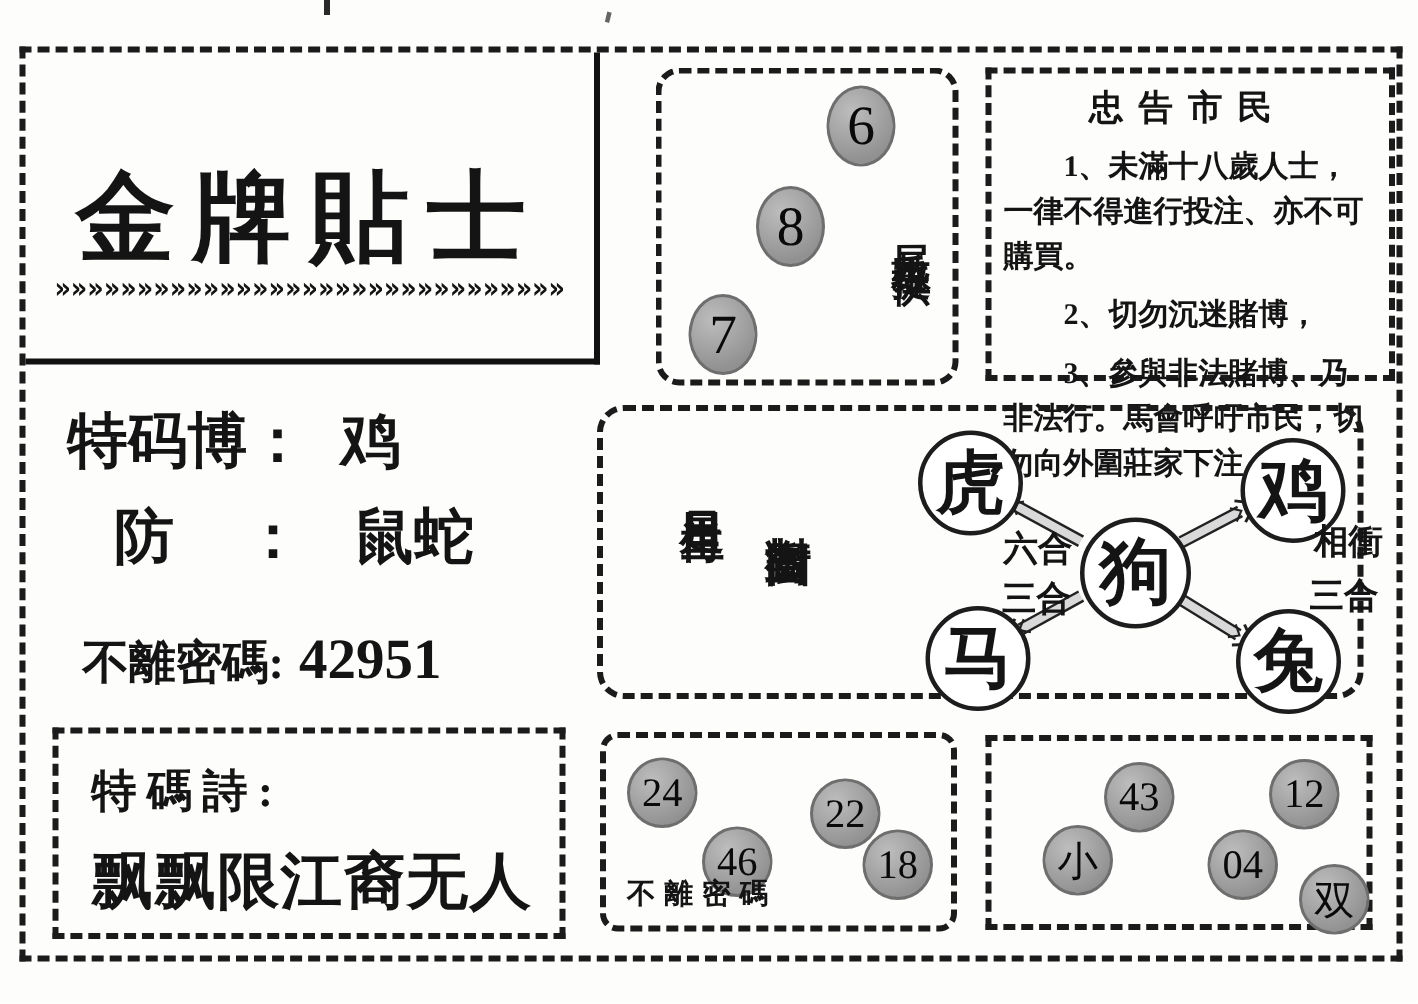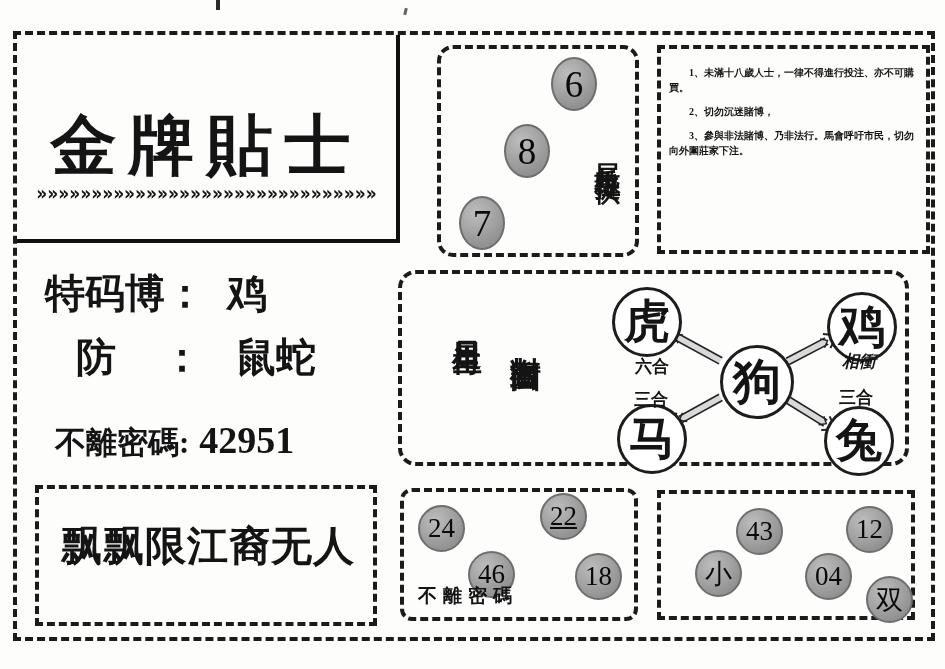--- a/index.html
+++ b/index.html
@@ -39,33 +39,33 @@
   .ball{position:absolute;display:flex;align-items:center;justify-content:center;
     background:radial-gradient(circle at 35% 30%, #bdbdbd, #919191 75%);
     border:2px solid #6e6e6e;border-radius:50%;color:#0a0a0a;}
   .ball.oval{width:42px;height:50px;font-size:37px;}
   .tail-label{position:absolute;right:10px;top:94px;writing-mode:vertical-rl;
     font-size:26px;font-weight:800;letter-spacing:5px;}
   
   .advice-box{position:absolute;left:657px;top:45px;width:273px;height:209px;
     border:4px dashed #1b1b1b;box-sizing:border-box;padding:7px 11px 0 8px;}
   .advice-title{text-align:center;font-size:23px;font-weight:900;letter-spacing:10px;}
-  .advice-item{margin-top:9px;font-size:10px;line-height:1.5;text-indent:2em;font-weight:600;}
+  .advice-item{margin-top:9px;font-size:20px;line-height:1.5;text-indent:2em;font-weight:600;}
   
   .clash-box{position:absolute;left:398px;top:270px;width:511px;height:196px;
     border:4px dashed #1b1b1b;border-radius:18px;box-sizing:border-box;overflow:visible;}
   .v-label{position:absolute;writing-mode:vertical-rl;white-space:nowrap;}
   .clash-side{left:44px;top:42px;font-size:30px;font-weight:700;letter-spacing:2px;}
   .clash-title{left:102px;top:58px;font-size:31px;font-weight:900;letter-spacing:3px;}
   .arrow-svg{position:absolute;left:0;top:0;width:511px;height:196px;}
   .zo-circle{position:absolute;width:64px;height:64px;border:3px solid #1d1d1d;border-radius:50%;
     background:#fff;display:flex;align-items:center;justify-content:center;
     font-size:46px;font-weight:800;line-height:1;}
   .zo-center{width:68px;height:68px;font-size:48px;}
-  .zo-rel{position:absolute;transform:translate(-50%,-50%);font-size:17px;font-weight:800;white-space:nowrap;}
+  .zo-rel{position:absolute;transform:translate(-50%,-50%);font-size:23px;font-weight:800;white-space:nowrap;margin-left:40px;}
   
   .pair-box{position:absolute;left:400px;top:488px;width:238px;height:133px;
     border:4px dashed #1b1b1b;border-radius:12px;box-sizing:border-box;}
   .ball.small{width:43px;height:43px;font-size:27px;}
   .pair-label{position:absolute;left:14px;bottom:8px;font-size:19px;font-weight:800;letter-spacing:6px;white-space:nowrap;}
   
   .hint-box{position:absolute;left:657px;top:490px;width:258px;height:130px;
     border:4px dashed #1b1b1b;box-sizing:border-box;}
   
   .tick1{position:absolute;left:216px;top:0;width:4px;height:10px;background:#2a2a2a;}
@@ -90,31 +90,33 @@
     <span>防</span><span class="colon">：</span><span class="val">鼠蛇</span>
   </div>
   <div class="sp-line sp1">
     <span>特码博：</span><span class="val">鸡</span>
   </div>
   <div class="sp-line sp3">
     <span>不離密碼:</span><span class="val">42951</span>
   </div>
 
   <div class="poem-box">
+    <div class="poem-label">特碼詩:</div>
     <div class="poem-text">飘飘限江裔无人</div>
   </div>
 
   <div class="tail-box">
     <div class="ball oval" style="left:110px;top:8px;">6</div>
     <div class="ball oval" style="left:63px;top:75px;">8</div>
     <div class="ball oval" style="left:18px;top:147px;">7</div>
     <div class="tail-label">尾數提供</div>
   </div>
 
   <div class="advice-box">
+    <div class="advice-title">忠告市民</div>
     <div class="advice-item">1、未滿十八歲人士，一律不得進行投注、亦不可購買。</div>
     <div class="advice-item">2、切勿沉迷賭博，</div>
     <div class="advice-item">3、參與非法賭博、乃非法行。馬會呼吁市民，切勿向外圍莊家下注。</div>
   </div>
 
   <div class="clash-box">
     <div class="v-label clash-side">是日生肖</div>
     <div class="v-label clash-title">對衝圖</div>
 
     <svg class="arrow-svg" viewBox="0 0 511 196">
@@ -152,28 +154,28 @@
       </g>
     </svg>
 
     <div class="zo-circle" style="left:210px;top:13px;">虎</div>
     <div class="zo-circle" style="left:425px;top:18px;">鸡</div>
     <div class="zo-circle zo-center" style="left:318px;top:71px;">狗</div>
     <div class="zo-circle" style="left:215px;top:130px;">马</div>
     <div class="zo-circle" style="left:422px;top:132px;">兔</div>
 
     <div class="zo-rel" style="left:250px;top:92px;">六合</div>
-    <div class="zo-rel" style="left:457px;top:87px;font-style:italic;">相衝</div>
+    <div class="zo-rel" style="left:457px;top:87px;">相衝</div>
     <div class="zo-rel" style="left:249px;top:125px;">三合</div>
     <div class="zo-rel" style="left:454px;top:123px;">三合</div>
   </div>
 
   <div class="pair-box">
     <div class="ball small" style="left:14px;top:13px;">24</div>
-    <div class="ball small" style="left:136px;top:1px;text-decoration:underline;">22</div>
+    <div class="ball small" style="left:136px;top:27px;">22</div>
     <div class="ball small" style="left:64px;top:59px;">46</div>
     <div class="ball small" style="left:171px;top:61px;">18</div>
     <div class="pair-label">不離密碼</div>
   </div>
 
   <div class="hint-box">
     <div class="ball small" style="left:75px;top:14px;">43</div>
     <div class="ball small" style="left:185px;top:12px;">12</div>
     <div class="ball small" style="left:34px;top:56px;">小</div>
     <div class="ball small" style="left:144px;top:59px;">04</div>

